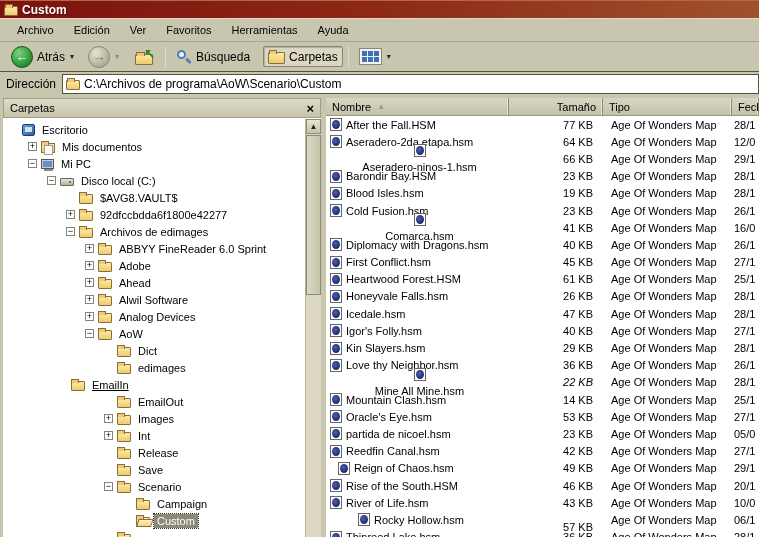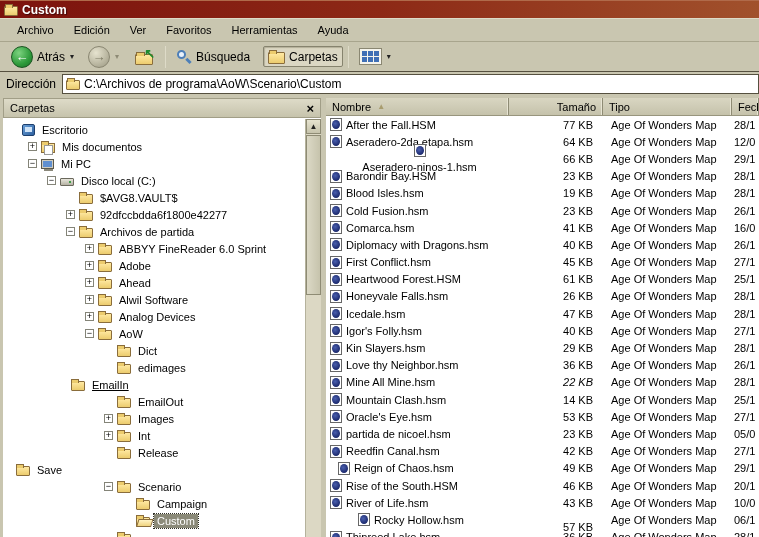--- a/index.html
+++ b/index.html
@@ -192,21 +192,21 @@
             <span class="tlabel">$AVG8.VAULT$</span>
           </div>
           <div class="tree-row" style="padding-left: 63px;">
             <span class="expander">+</span>
             <span class="ticon ic-folder"></span>
             <span class="tlabel">92dfccbdda6f1800e42277</span>
           </div>
           <div class="tree-row" style="padding-left: 63px;">
             <span class="expander">−</span>
             <span class="ticon ic-folder"></span>
-            <span class="tlabel">Archivos de partida</span>
+            <span class="tlabel">Archivos de edimages</span>
           </div>
           <div class="tree-row" style="padding-left: 82px;">
             <span class="expander">+</span>
             <span class="ticon ic-folder"></span>
             <span class="tlabel">ABBYY FineReader 6.0 Sprint</span>
           </div>
           <div class="tree-row" style="padding-left: 82px;">
             <span class="expander">+</span>
             <span class="ticon ic-folder"></span>
             <span class="tlabel">Adobe</span>
@@ -259,21 +259,21 @@
           <div class="tree-row" style="padding-left: 101px;">
             <span class="expander">+</span>
             <span class="ticon ic-folder"></span>
             <span class="tlabel">Int</span>
           </div>
           <div class="tree-row" style="padding-left: 101px;">
             <span class="exp-spacer"></span>
             <span class="ticon ic-folder"></span>
             <span class="tlabel">Release</span>
           </div>
-          <div class="tree-row" style="">
+          <div class="tree-row" style="padding-left: 101px;">
             <span class="exp-spacer"></span>
             <span class="ticon ic-folder"></span>
             <span class="tlabel">Save</span>
           </div>
           <div class="tree-row" style="padding-left: 101px;">
             <span class="expander">−</span>
             <span class="ticon ic-folder"></span>
             <span class="tlabel">Scenario</span>
           </div>
           <div class="tree-row" style="padding-left: 120px; align-items: center;">
@@ -363,21 +363,21 @@
           <div class="frow">
             <div class="fcell c-name" style="width: 183px;">
               <span class="map-icon"></span>
               <span>Cold Fusion.hsm</span>
             </div>
             <div class="fcell c-size" style="width: 94px;">23 KB</div>
             <div class="fcell c-type" style="width: 129px;">Age Of Wonders Map</div>
             <div class="fcell c-date">26/1</div>
           </div>
           <div class="frow">
-            <div class="fcell c-name" style="width: 183px;">
+            <div class="fcell c-name" style="width: 183px; flex-direction: column;">
               <span class="map-icon"></span>
               <span>Comarca.hsm</span>
             </div>
             <div class="fcell c-size" style="width: 94px;">41 KB</div>
             <div class="fcell c-type" style="width: 129px;">Age Of Wonders Map</div>
             <div class="fcell c-date">16/0</div>
           </div>
           <div class="frow">
             <div class="fcell c-name" style="width: 183px;">
               <span class="map-icon"></span>
@@ -444,21 +444,21 @@
           <div class="frow">
             <div class="fcell c-name" style="width: 183px;">
               <span class="map-icon"></span>
               <span>Love thy Neighbor.hsm</span>
             </div>
             <div class="fcell c-size" style="width: 94px;">36 KB</div>
             <div class="fcell c-type" style="width: 129px;">Age Of Wonders Map</div>
             <div class="fcell c-date">26/1</div>
           </div>
           <div class="frow">
-            <div class="fcell c-name" style="width: 183px;">
+            <div class="fcell c-name" style="width: 183px; flex-direction: column;">
               <span class="map-icon"></span>
               <span>Mine All Mine.hsm</span>
             </div>
             <div class="fcell c-size" style="width: 94px; font-style: italic;">22 KB</div>
             <div class="fcell c-type" style="width: 129px;">Age Of Wonders Map</div>
             <div class="fcell c-date">28/1</div>
           </div>
           <div class="frow">
             <div class="fcell c-name" style="width: 183px;">
               <span class="map-icon"></span>

